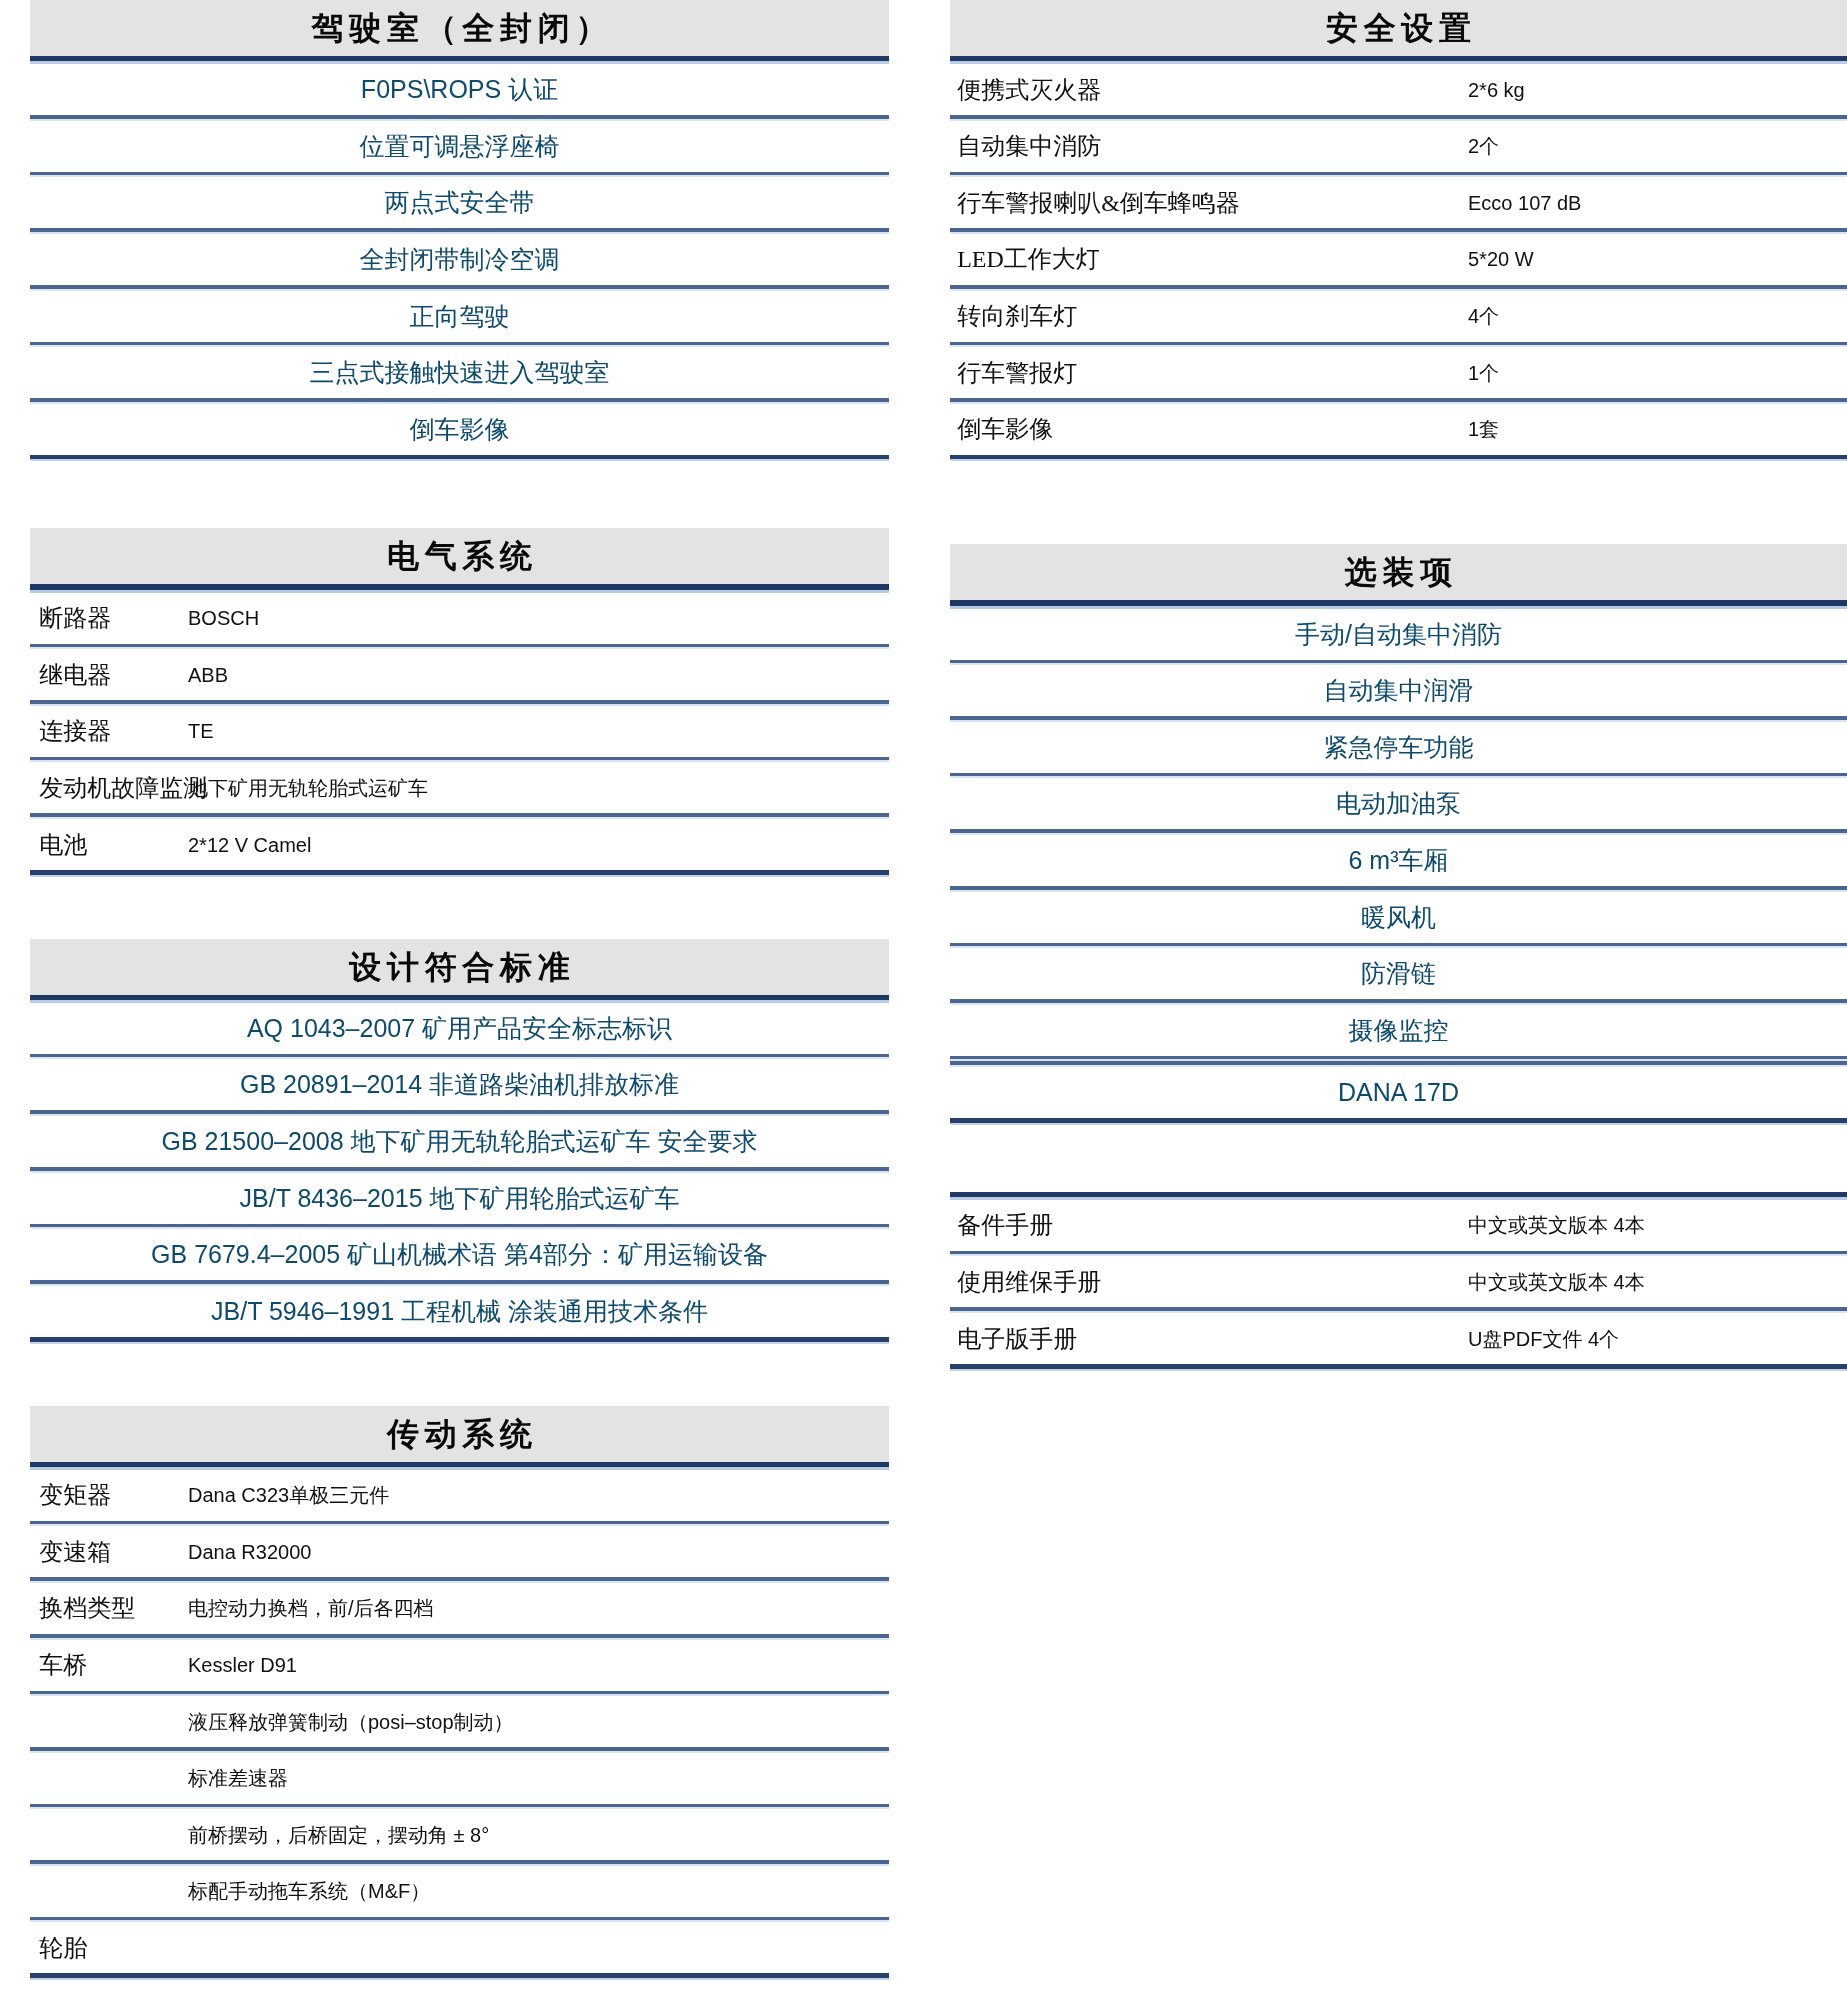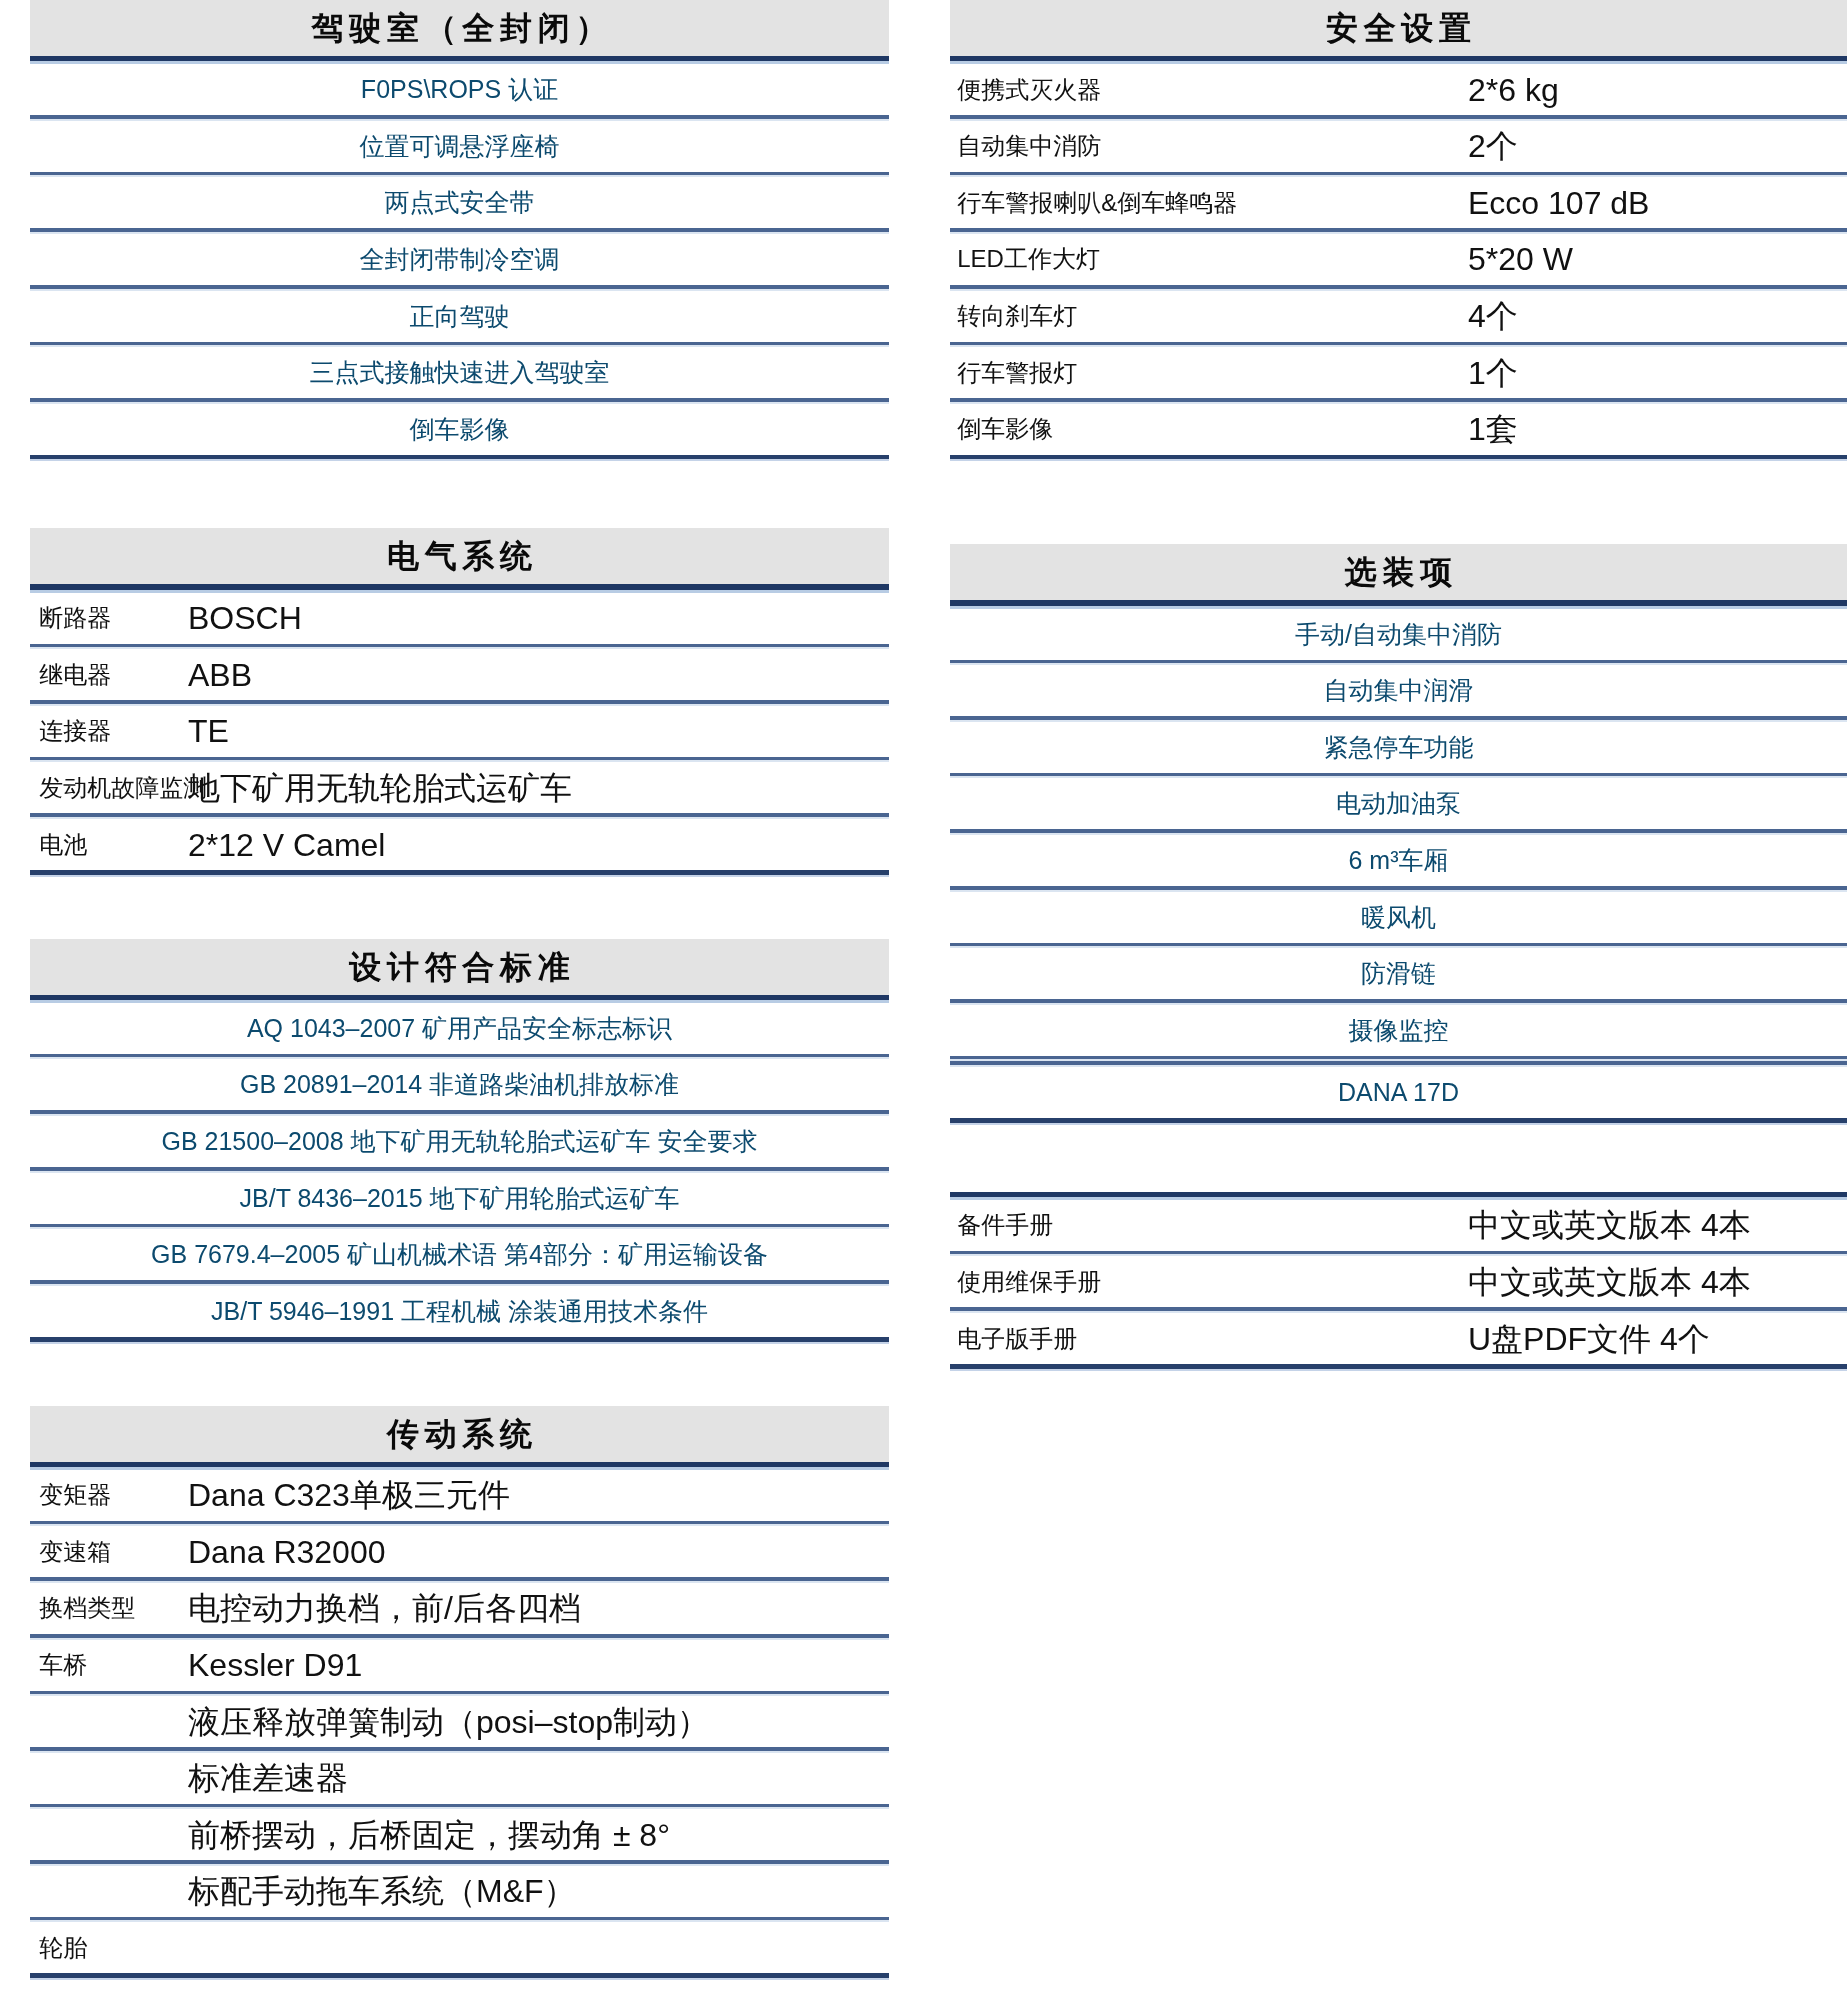--- a/index.html
+++ b/index.html
@@ -108,23 +108,24 @@
     white-space: nowrap;
     color: #0c4a6e;
   }
 
   
   .cell-label {
     font-size: 24px;
     line-height: 1;
     white-space: nowrap;
     color: #111111;
+    font-family: Liberation Serif, serif;
   }
   .cell-value {
-    font-size: 32px;
+    font-size: 20px;
     line-height: 1;
     white-space: nowrap;
     color: #111111;
   }
 
   
   .col-left .cell-label { width: 158px; padding-left: 9.3px; box-sizing: border-box; }
   .col-left .cell-value { flex: 1; }
 
   

